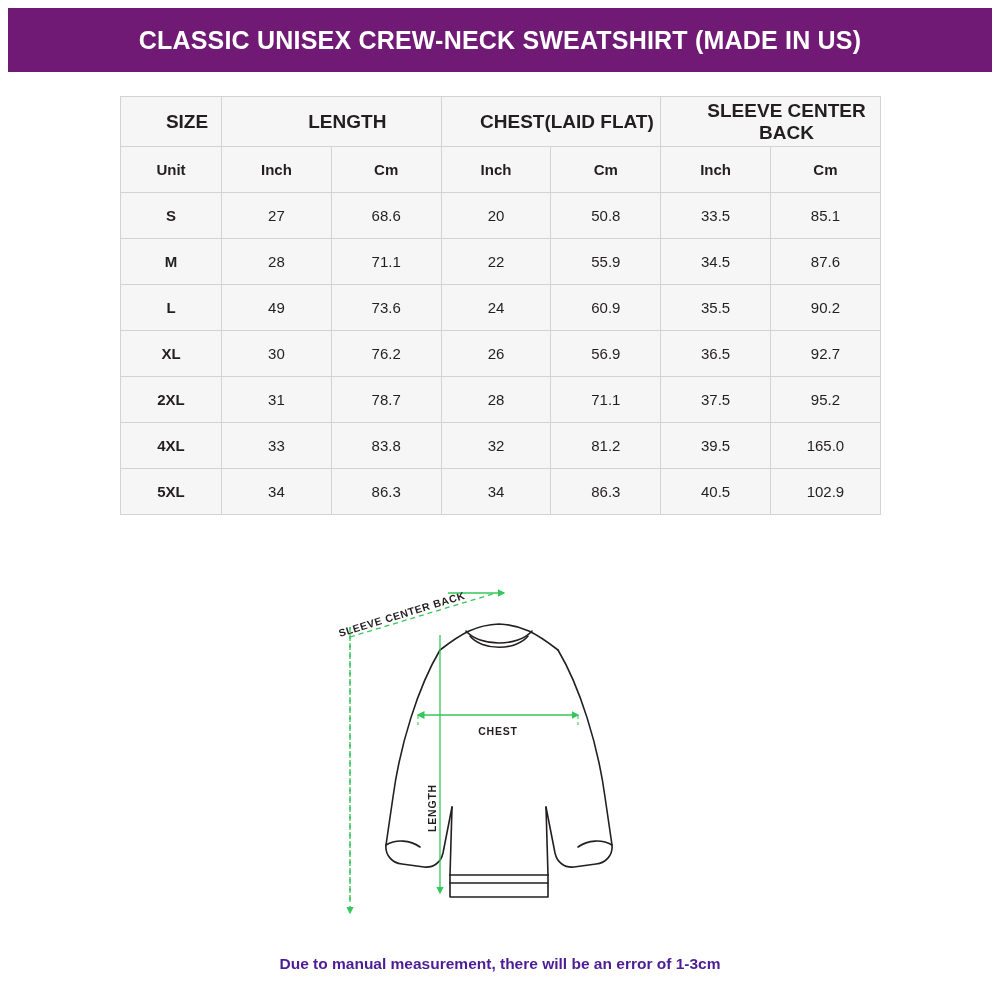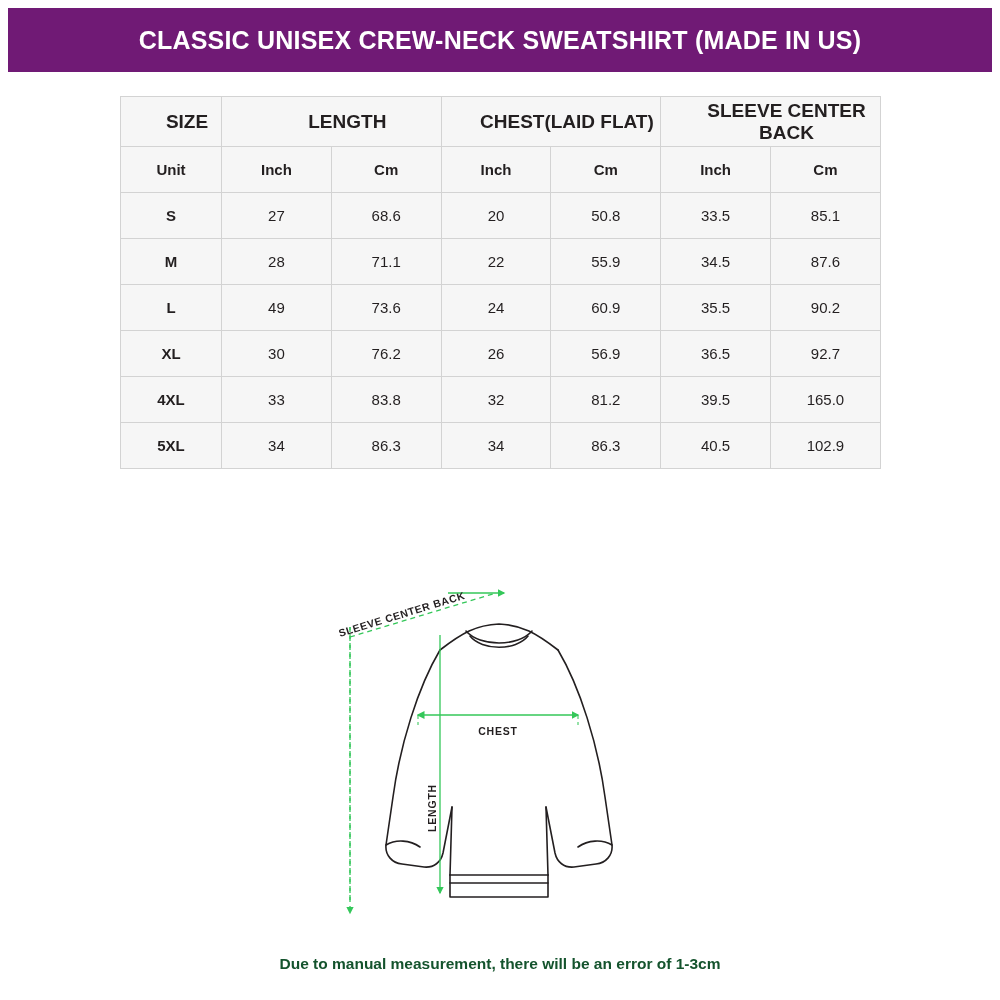--- a/index.html
+++ b/index.html
@@ -99,21 +99,21 @@
     display: block;
   }
 
   
   .footer-note {
     position: absolute;
     left: 0;
     top: 955px;
     width: 1000px;
     text-align: center;
-    color: #14532d;
+    color: #4c1d95;
     font-size: 15.5px;
     font-weight: bold;
   }
 </style>
 </head>
 <body>
 
 <div class="page">
 
   <div class="header-band">
@@ -177,20 +177,29 @@
           <td>90.2</td>
         </tr>
         <tr>
           <td class="size-cell">XL</td>
           <td>30</td>
           <td>76.2</td>
           <td>26</td>
           <td>56.9</td>
           <td>36.5</td>
           <td>92.7</td>
+        </tr>
+        <tr>
+          <td class="size-cell">2XL</td>
+          <td>31</td>
+          <td>78.7</td>
+          <td>28</td>
+          <td>71.1</td>
+          <td>37.5</td>
+          <td>95.2</td>
         </tr>
         <tr>
           <td class="size-cell">4XL</td>
           <td>33</td>
           <td>83.8</td>
           <td>32</td>
           <td>81.2</td>
           <td>39.5</td>
           <td>165.0</td>
         </tr>

